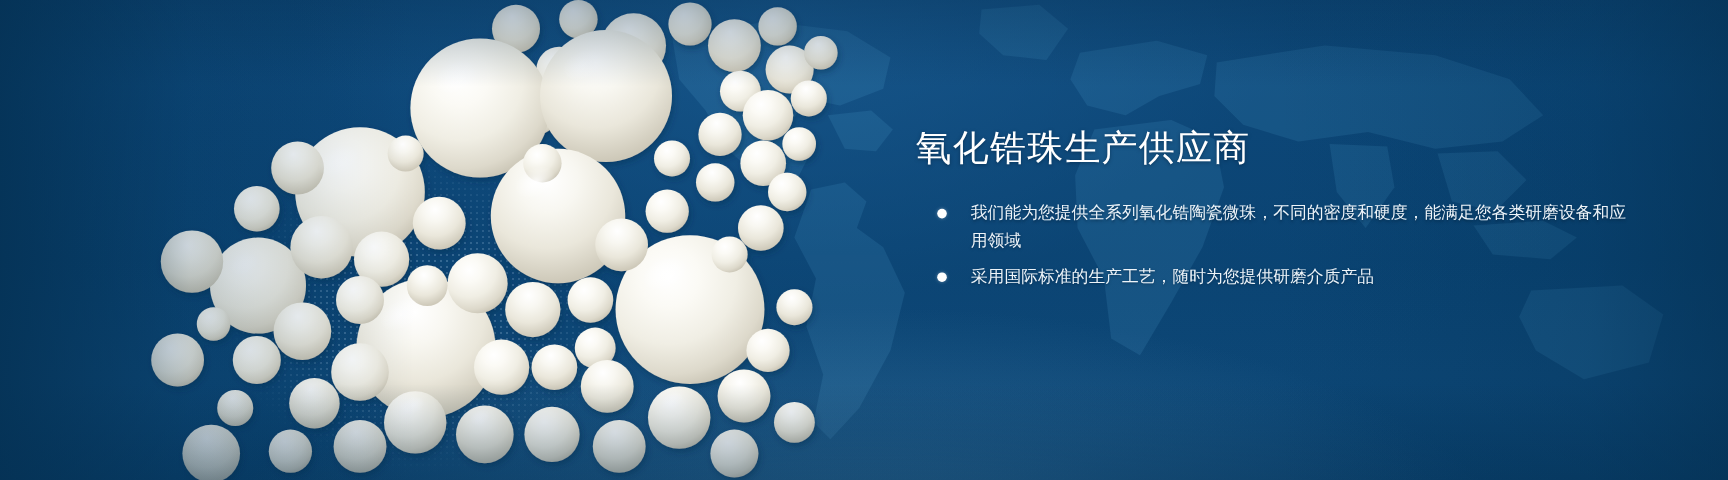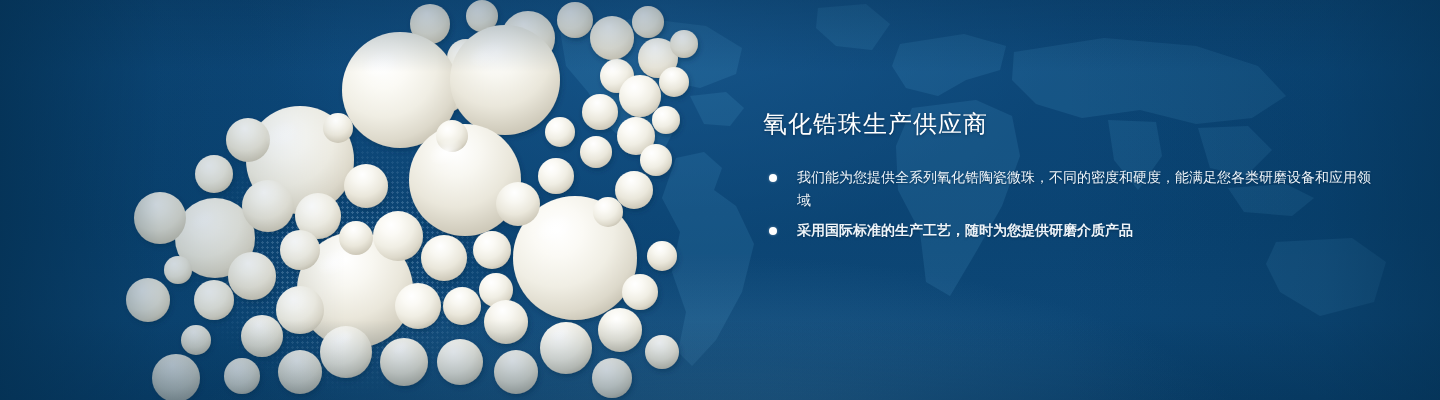--- a/index.html
+++ b/index.html
@@ -76,43 +76,43 @@
 
   
   .copy {
     position: absolute;
     left: 763px;
     top: 104px;
     width: 620px;
   }
   .headline {
     color: #ffffff;
-    font-size: 24px;
+    font-size: 30px;
     line-height: 40px;
     font-weight: normal;
     letter-spacing: 1px;
     margin: 0 0 22px 0;
     text-shadow: 0 1px 3px rgba(2,30,54,0.55);
     white-space: nowrap;
   }
   .bullets {
     list-style: none;
-    margin: 4px;
+    margin: 16px;
     padding: 0;
   }
   .bullet {
     position: relative;
     padding-left: 30px;
     color: #eef4f9;
     font-size: 14px;
     line-height: 23px;
     margin-bottom: 7px;
     text-shadow: 0 1px 2px rgba(2,30,54,0.5);
   }
-  .bullet:last-child { margin-bottom: 0; font-weight: bold; }
+  .bullet:last-child { margin-bottom: 0; }
   .bullet-dot {
     position: absolute;
     left: 2px;
     top: 8px;
     width: 8px;
     height: 8px;
     border-radius: 50%;
     background: #ffffff;
     box-shadow: 0 0 3px rgba(255,255,255,0.35);
   }

